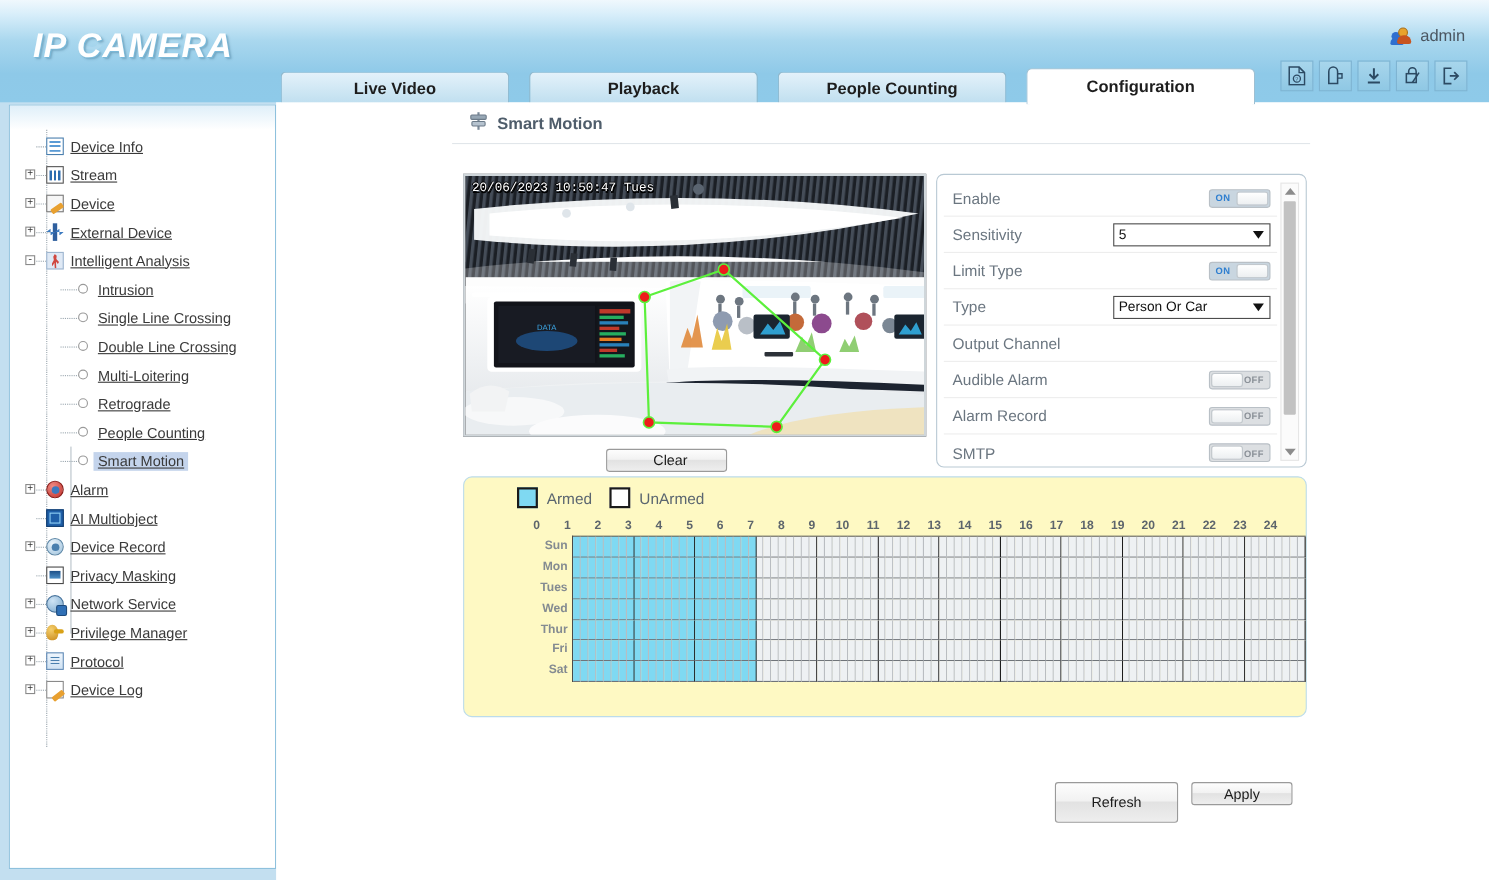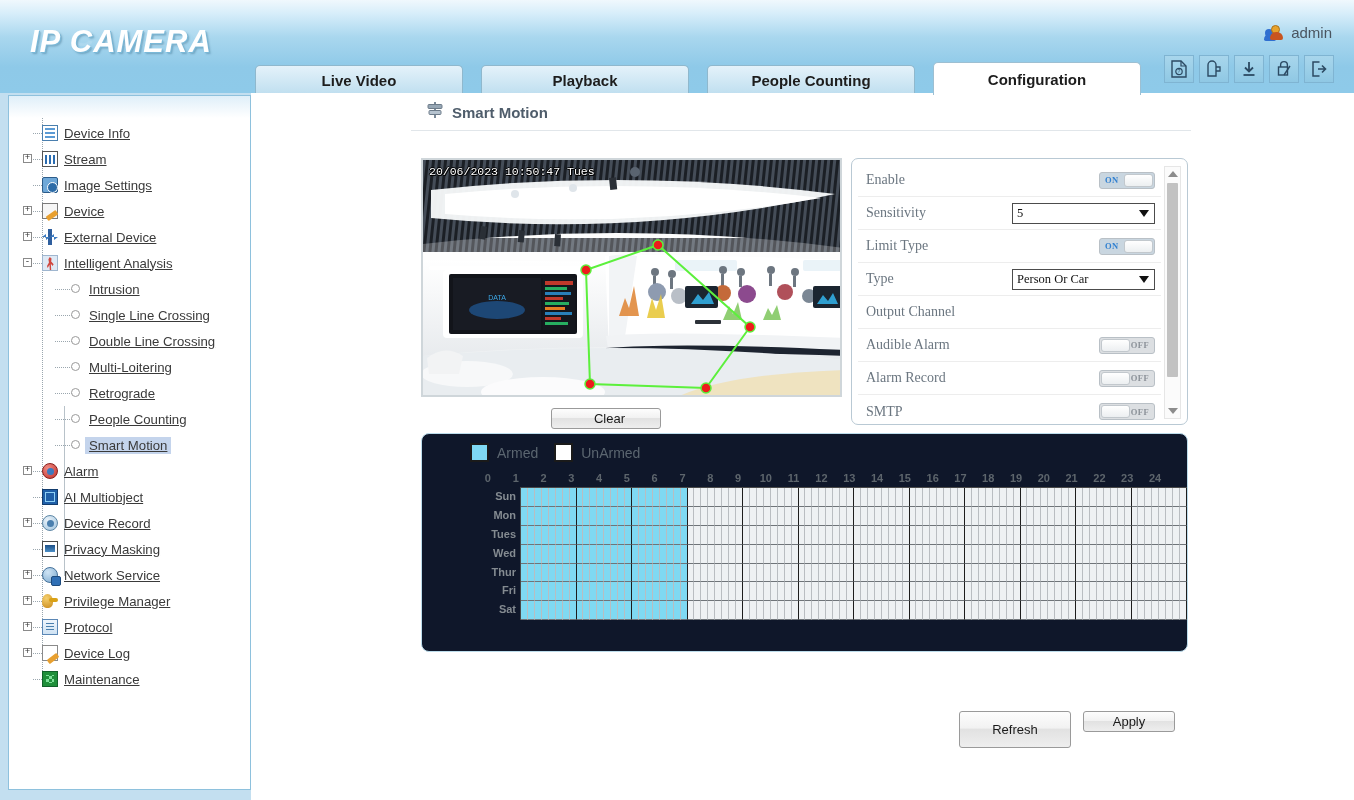--- a/index.html
+++ b/index.html
@@ -168,21 +168,21 @@
 
   
   #settings {
     position:absolute; left:600px; top:65px; width:337px; height:267px;
     border:1px solid #b9c9d4; border-radius:7px; background:#ffffff;
     padding:3px; overflow:hidden;
   }
   #settings-list { position:absolute; left:6px; top:5px; width:303px; }
   .srow {
     height:33px; display:flex; align-items:center; justify-content:space-between;
-    border-bottom:1px solid #ededed; padding:0 6px 0 8px;font-family:Liberation Serif, serif;
+    border-bottom:1px solid #ededed; padding:0 6px 0 8px;
   }
   .srow:last-child { border-bottom:none; }
   .slabel { font-size:14px; color:#6b7680; }
   .sel-box {
     width:143px; height:21px; border:1px solid #4c4c4c; background:#fff;
     display:flex; align-items:center; justify-content:space-between;
     font-size:12.5px; color:#111; padding:0 3px 0 4px; cursor:pointer;
   }
   .sel-box .caret { width:0;height:0;border-left:5px solid transparent;border-right:5px solid transparent;border-top:7px solid #111; margin-right:2px;}
   .toggle {
@@ -204,21 +204,21 @@
   #sbar { position:absolute; right:6px; top:7px; width:17px; height:253px; background:#fbfbfb; border:1px solid #e6e6e6; }
   #sbar .arrow { position:absolute; left:0; width:15px; height:14px; display:flex; align-items:center; justify-content:center; cursor:pointer; }
   #sbar .arrow.up { top:0; } #sbar .arrow.down { bottom:0; }
   #sbar .tri-up { width:0;height:0;border-left:5px solid transparent;border-right:5px solid transparent;border-bottom:6px solid #8c8c8c; }
   #sbar .tri-dn { width:0;height:0;border-left:5px solid transparent;border-right:5px solid transparent;border-top:6px solid #8c8c8c; }
   #sbar .thumb { position:absolute; left:2px; top:16px; width:11px; height:194px; background:#c2c2c2; border-radius:1px; cursor:pointer; }
 
   
   #schedule {
     position:absolute; left:170px; top:340px; width:767px; height:219px;
-    border:1px solid #bcdceb; border-radius:8px; background:#0f172a;
+    border:1px solid #bcdceb; border-radius:8px; background:#fef9c3;
   }
   #legend { position:absolute; left:48px; top:9px; display:flex; align-items:center; gap:8px; font-size:14px; color:#5b6670; }
   .sw { width:19px; height:19px; border:2px solid #1a1a1a; display:inline-block; }
   .sw.armed { background:#7fd9f2; }
   .sw.unarmed { background:#ffffff; }
   #grid-wrap { position:absolute; left:58px; top:38px; }
   #hours { display:flex; margin-left:-6px; }
   #hours .h { width:27.8px; text-align:center; font-size:11px; font-weight:bold; color:#5d656c; }
   #grid { display:flex; margin-top:3px; }
   #daylabels { width:40px; padding-top:0; }
@@ -308,27 +308,20 @@
       </div>
       <div class="tnode">
         <span class="expander">+</span>
         <span class="dots"></span>
         <span class="ticon">
           <span class="ic ic-stream"></span>
         </span>
         <span class="tlabel">Stream</span>
       </div>
       <div class="tnode">
-        <span class="dots"></span>
-        <span class="ticon">
-          <span class="ic ic-img"></span>
-        </span>
-        <span class="tlabel">Image Settings</span>
-      </div>
-      <div class="tnode">
         <span class="expander">+</span>
         <span class="dots"></span>
         <span class="ticon">
           <span class="ic ic-device"></span>
         </span>
         <span class="tlabel">Device</span>
       </div>
       <div class="tnode">
         <span class="expander">+</span>
         <span class="dots"></span>
@@ -434,27 +427,20 @@
         </span>
         <span class="tlabel">Protocol</span>
       </div>
       <div class="tnode">
         <span class="expander">+</span>
         <span class="dots"></span>
         <span class="ticon">
           <span class="ic ic-log"></span>
         </span>
         <span class="tlabel">Device Log</span>
-      </div>
-      <div class="tnode">
-        <span class="dots"></span>
-        <span class="ticon">
-          <span class="ic ic-maint"></span>
-        </span>
-        <span class="tlabel">Maintenance</span>
       </div>
     </div>
 </div>
 
 <div id="content">
 
   <div id="page-title">
     <span>
       <svg width="18" height="18" viewBox="0 0 18 18">
           <rect x="8" y="1" width="2" height="16" fill="#7b8a99"></rect>

